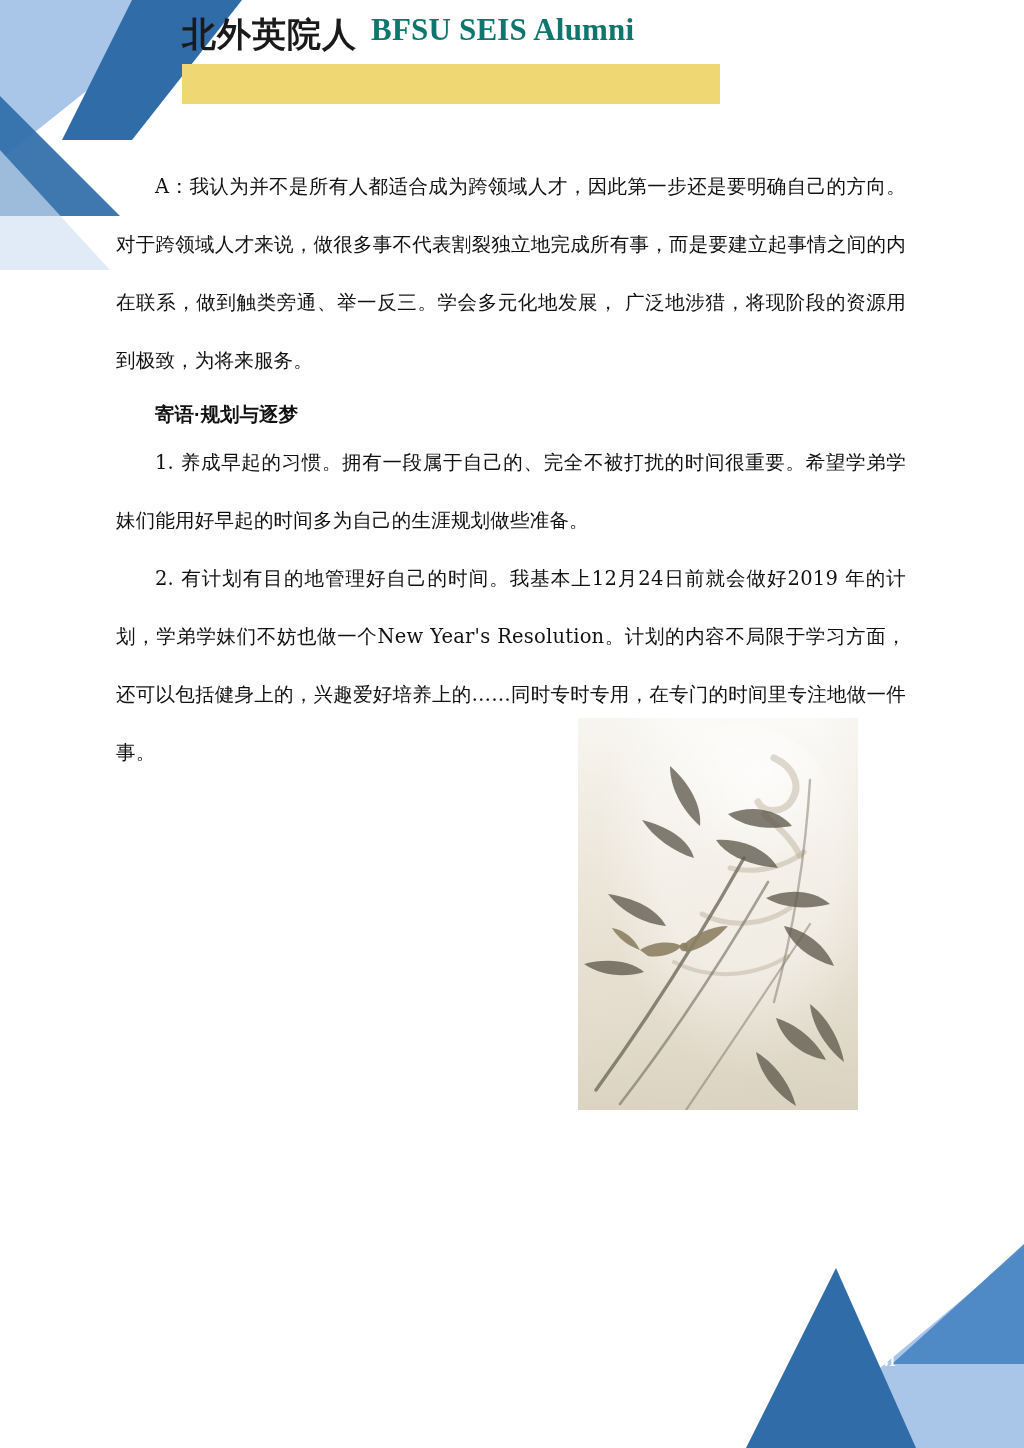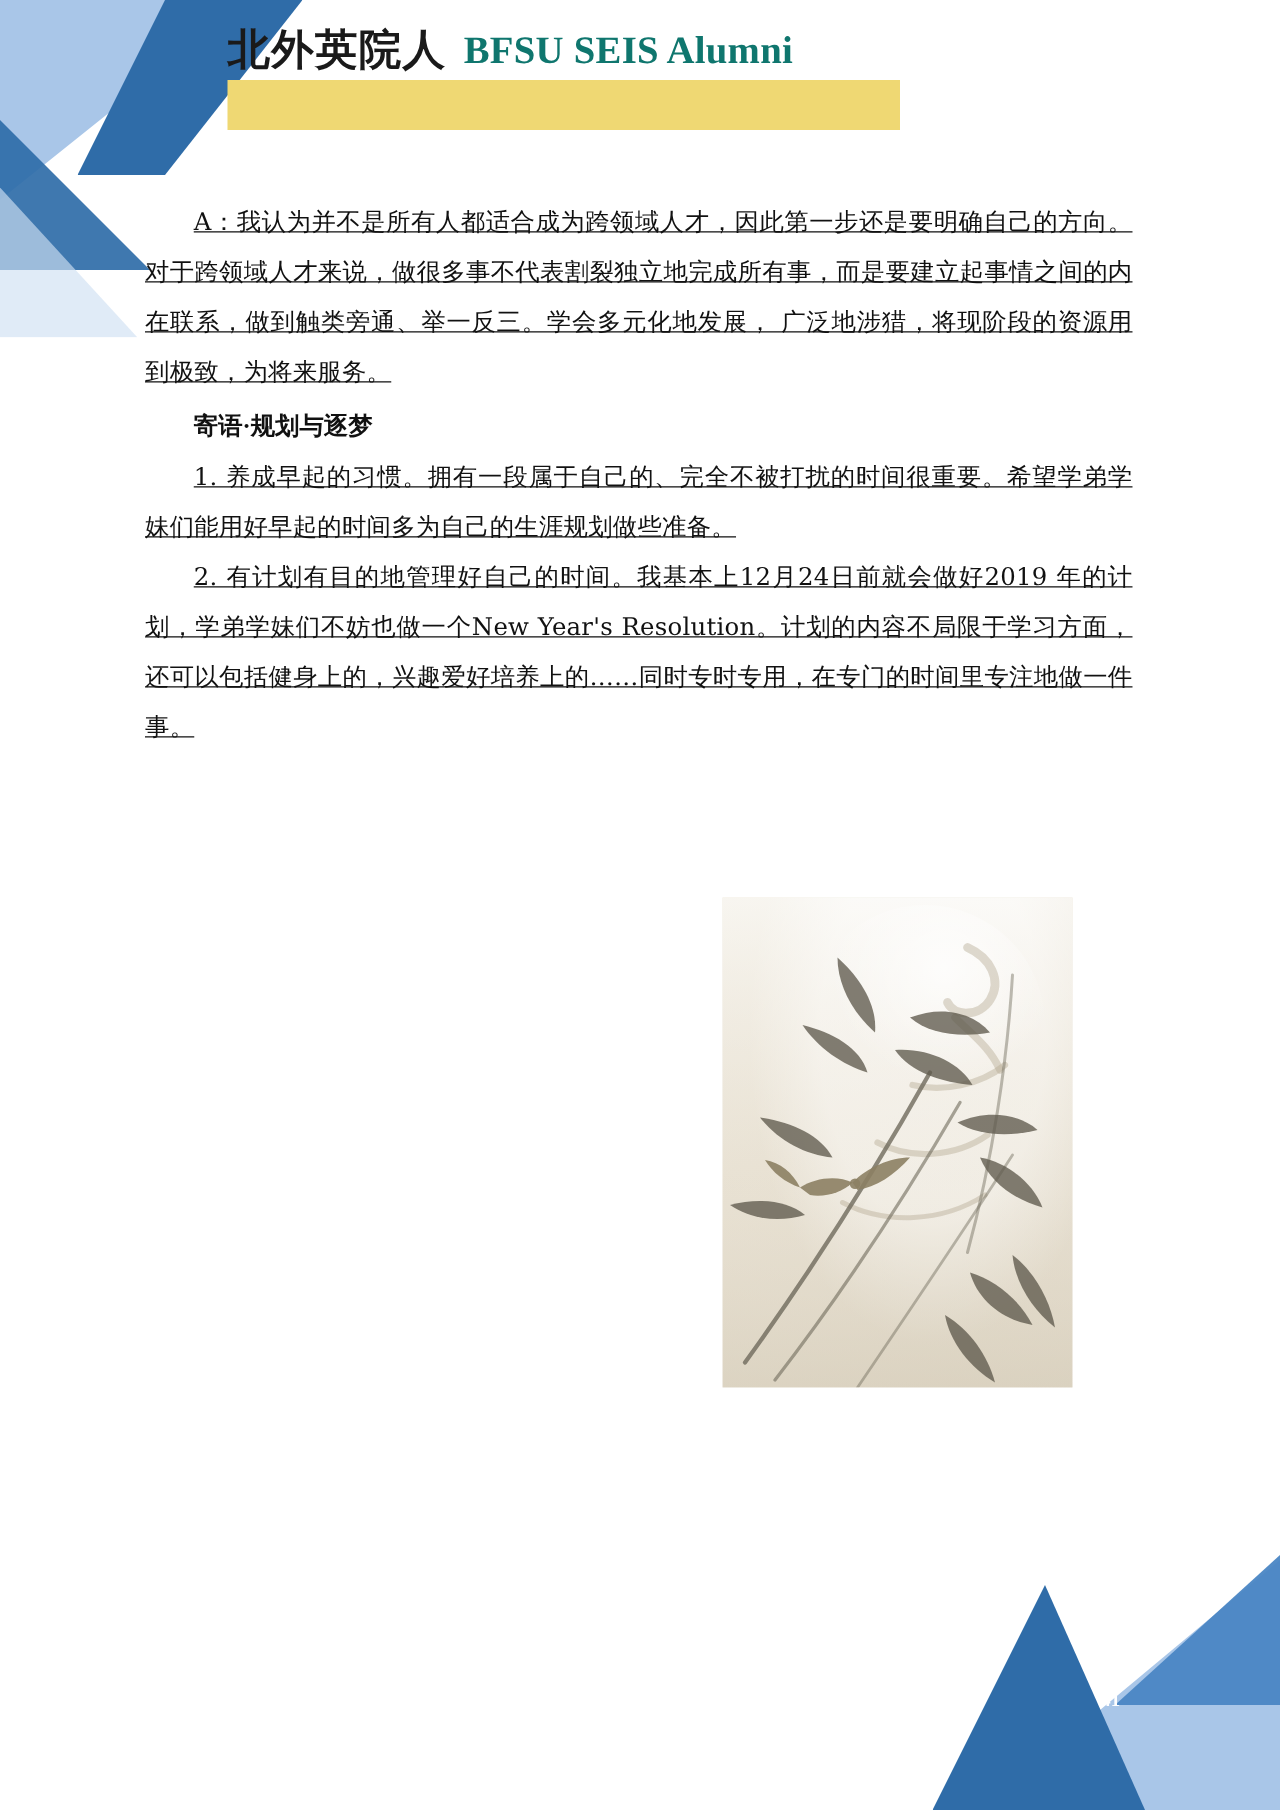--- a/index.html
+++ b/index.html
@@ -66,21 +66,21 @@
   }
 
   
   .masthead {
     position: absolute;
     left: 182px;
     top: 12px;
     width: 700px;
     height: 56px;
     display: flex;
-    align-items: center;
+    align-items: flex-start;
     white-space: nowrap;
   }
   .masthead .cn {
     font-family: "DejaVu Serif", "Liberation Serif", serif;
     font-weight: bold;
     font-size: 34px;
     color: #1a1a1a;
     letter-spacing: 1px;
   }
   .masthead .en {
@@ -95,30 +95,29 @@
   
   .content {
     position: absolute;
     left: 116px;
     top: 158px;
     width: 790px;
   }
   .para {
     font-family: "DejaVu Serif", "Liberation Serif", serif;
     font-size: 19.5px;
-    line-height: 40px;
+    line-height: 58px;
     color: #111;
     text-align: justify;
     margin: 0 0 0 0;
     text-indent: 2em;
     letter-spacing: .2px;
-    text-decoration: underline;
   }
   .subhead {
-    font-family: Liberation Serif, serif;
+    font-family: Liberation Sans, sans-serif;
     font-size: 19.5px;
     line-height: 40px;
     font-weight: bold;
     color: #111;
     text-indent: 2em;
     margin: 4px 0 0 0;
   }
 
   
   .illus {

